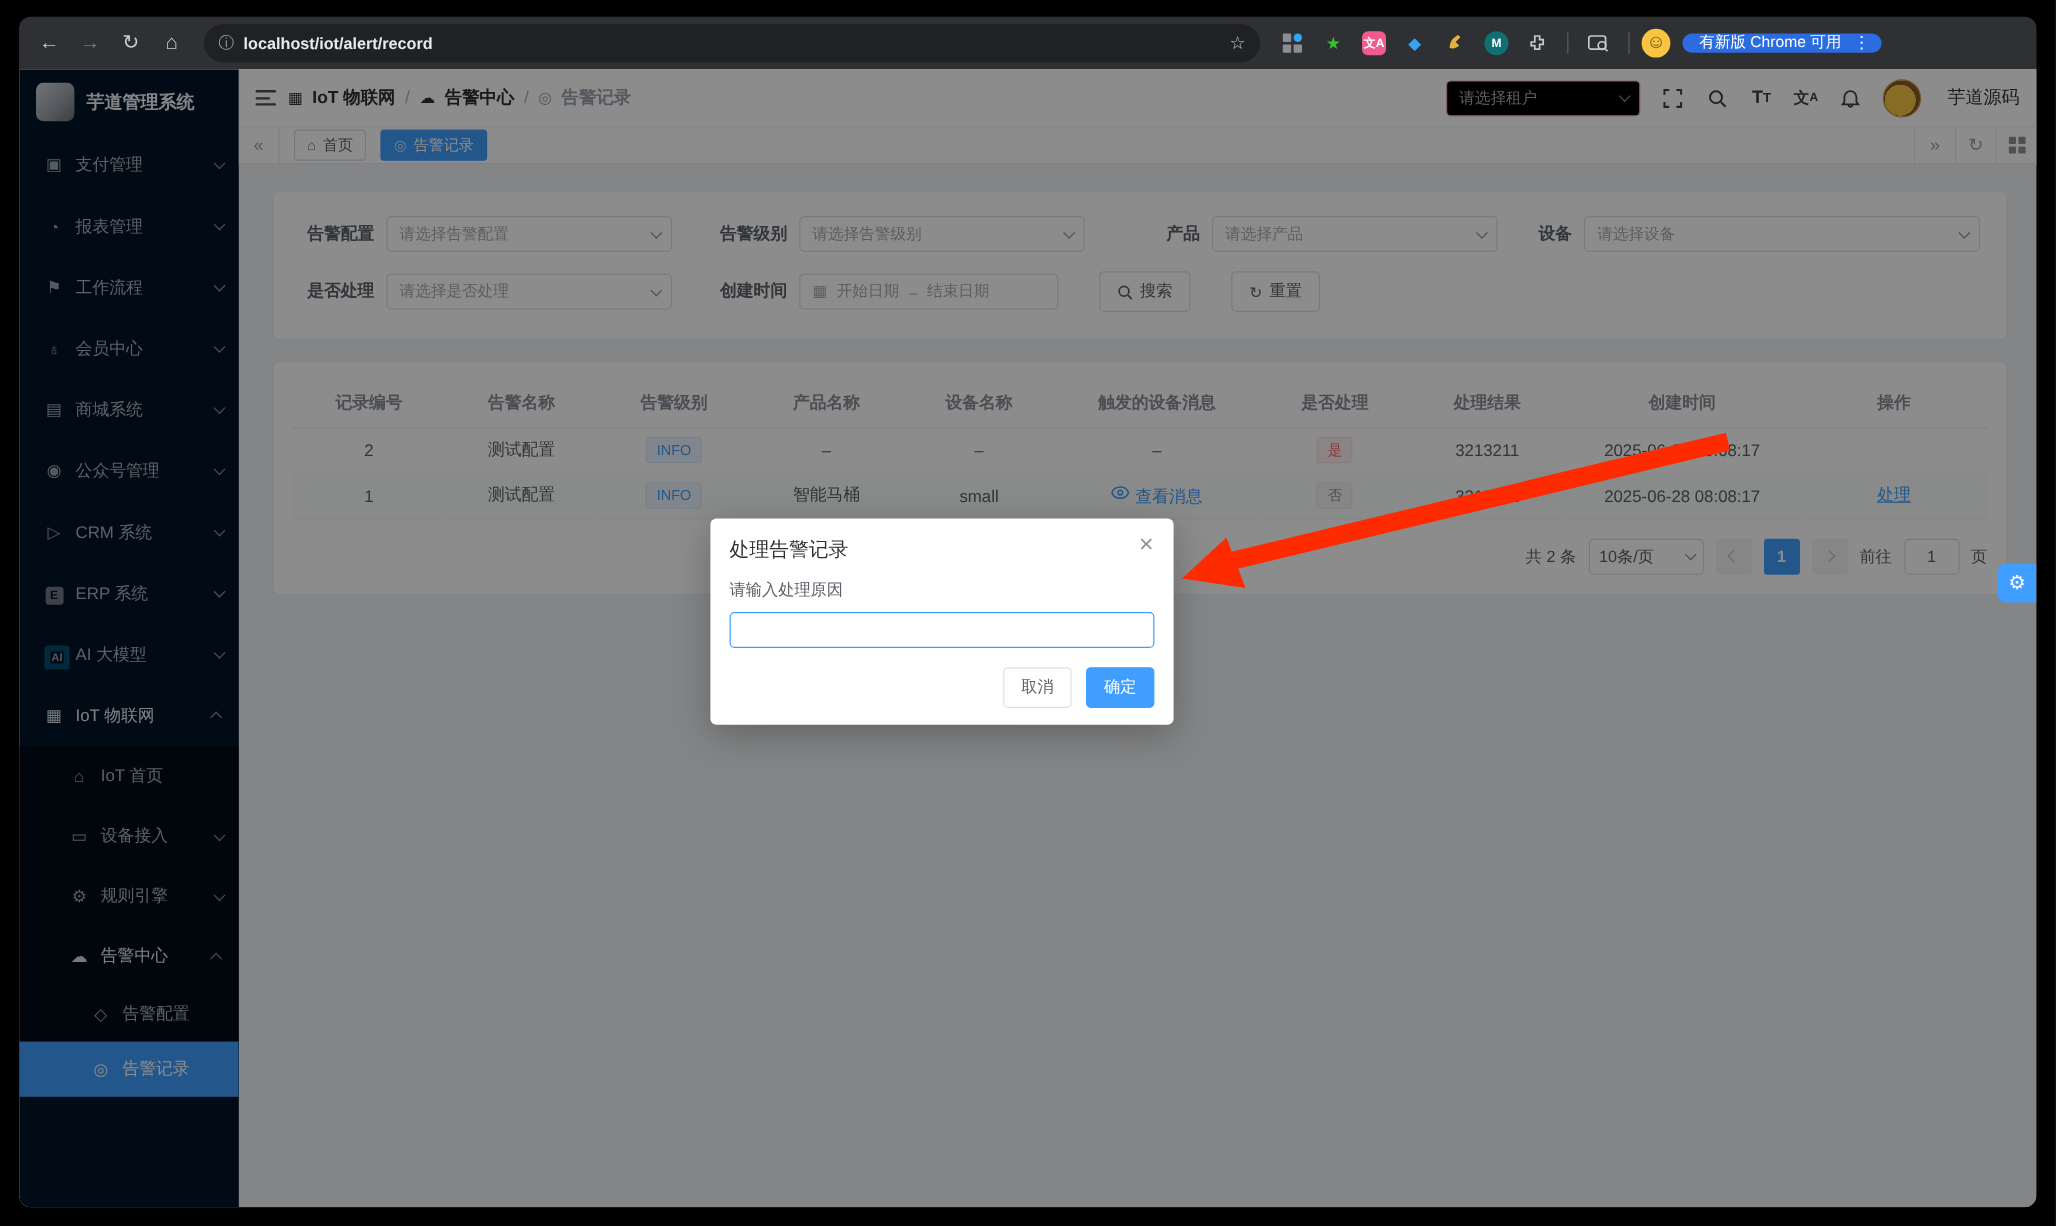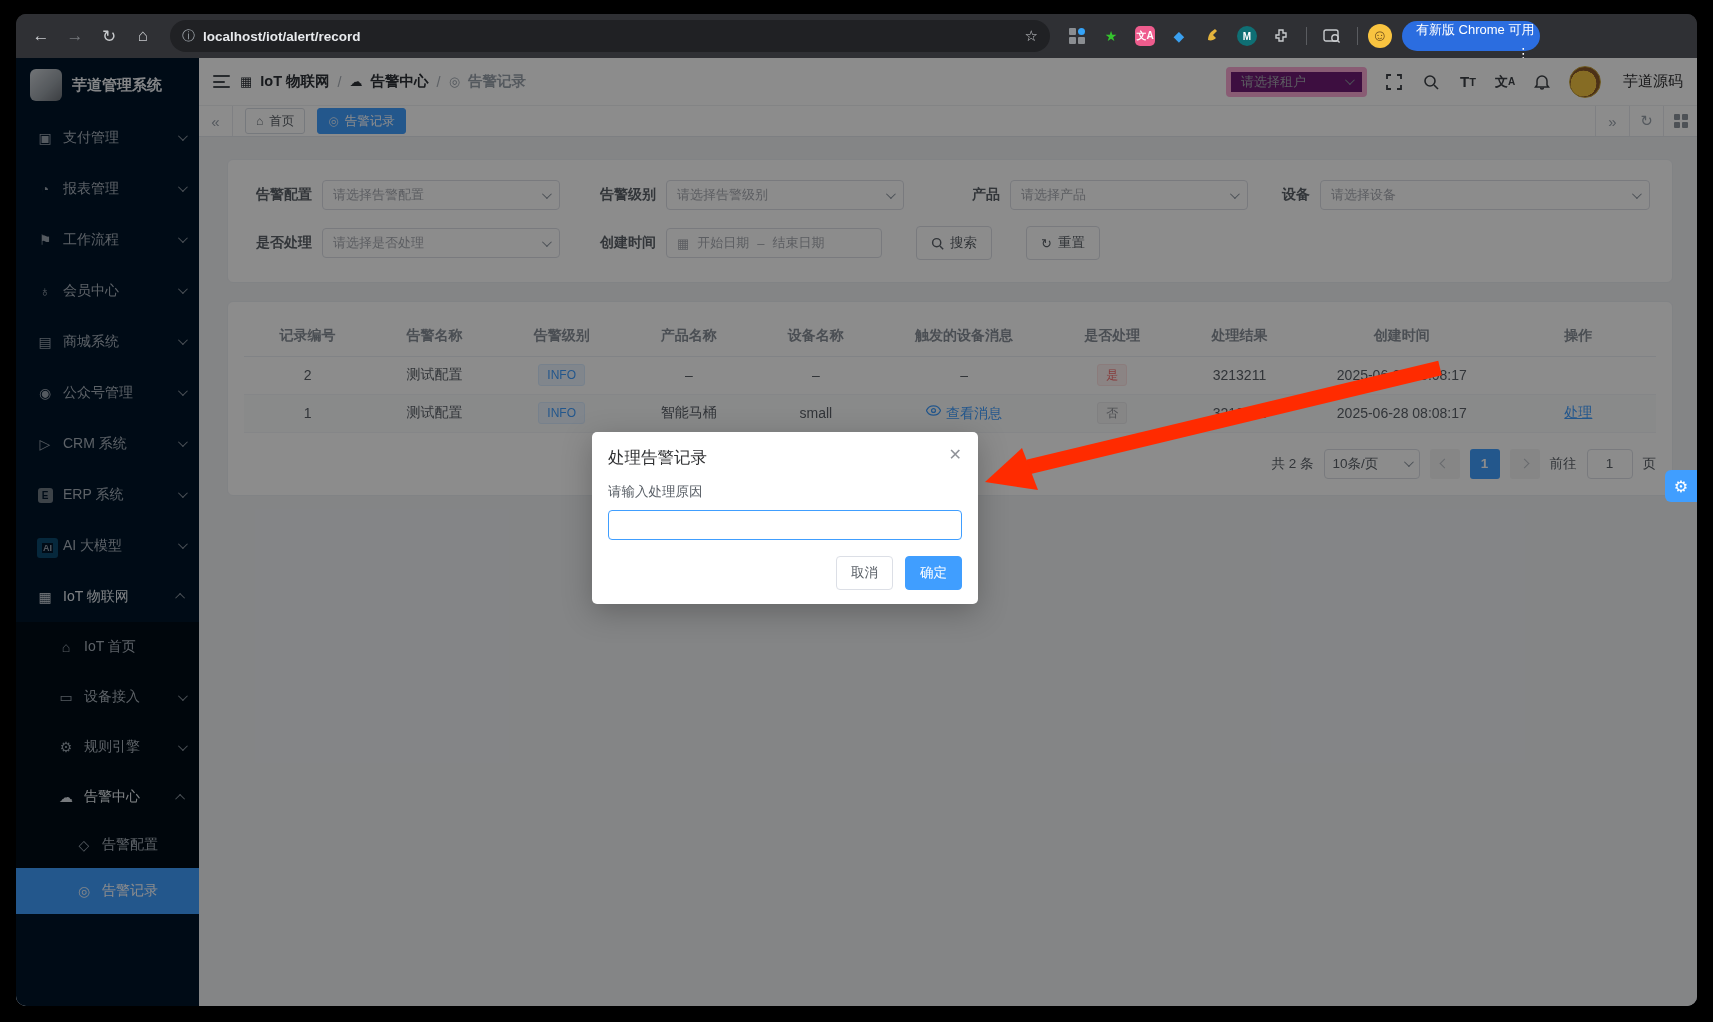--- a/index.html
+++ b/index.html
@@ -14,21 +14,21 @@
   .omni-info { color:#9aa0a6; font-size:13px; }
   .omni-url { color:#e8eaed; font-size:13.5px; font-weight:600; flex:1; }
   .omni-star { color:#c8cacd; font-size:15px; }
   .ext { width:26px; height:26px; display:flex; align-items:center; justify-content:center; font-size:14px; border-radius:6px; margin:0 2px; }
   .ext-grid { display:grid; grid-template-columns:7px 7px; grid-template-rows:7px 7px; gap:2px; }
   .ext-grid i { background:#8a8d91; border-radius:1px; }
   .ext-grid i.b { background:#35a3f7; border-radius:50%; }
   .ext-sq { width:20px; height:20px; border-radius:5px; color:#fff; font-size:10px; font-weight:700; display:flex; align-items:center; justify-content:center; }
   .tb-divider { width:1px; height:18px; background:#5a5c60; margin:0 6px; }
   .emoji-av { width:24px; height:24px; border-radius:50%; background:#f9c440; color:#6d4c1b; font-size:16px; display:flex; align-items:center; justify-content:center; }
-  .update-pill { height:30px; background:#2b6de0; border-radius:15px; color:#fff; font-size:13px; display:flex; align-items:flex-end; padding:0 6px 0 14px; gap:6px; margin-left:6px;flex-direction:column; }
+  .update-pill { height:16px; background:#2b6de0; border-radius:15px; color:#fff; font-size:13px; display:flex; align-items:flex-end; padding:0 6px 0 14px; gap:6px; margin-left:6px; }
   .update-pill .dots { font-size:14px; letter-spacing:0; padding:0 4px; }
 
   
   .app { position:relative; height:948px; background:#f0f2f5; display:flex; }
 
   
   .sidebar { width:183px; background:#001529; height:100%; flex:none; display:flex; flex-direction:column; overflow:hidden; }
   .logo-row { height:54px; display:flex; align-items:center; gap:10px; padding:0 14px; flex:none;text-align:right; }
   .logo-img { width:32px; height:32px; border-radius:6px; background:linear-gradient(135deg,#cfd4d9 0%,#9aa1a8 60%,#6c7177 100%); }
   .logo-title { color:#f0f3f6; font-size:15px; font-weight:700; white-space:nowrap; }
@@ -54,21 +54,21 @@
   .hdr { height:47px; background:#fff; display:flex; align-items:center; padding:0 14px; gap:10px; flex:none; }
   .hamb { display:flex; flex-direction:column; gap:3.5px; width:17px; }
   .hamb i { height:2px; background:#4a4f55; border-radius:1px; }
   .hamb i:nth-child(2){ width:12px; }
   .crumb { display:flex; align-items:center; gap:8px; font-size:14.5px; font-weight:700; color:#2c3036; }
   .crumb .sep { color:#aab0b8; font-weight:400; }
   .crumb .muted { color:#9aa2ac; }
   .crumb .cic { font-size:13px; color:#2c3036; }
   .crumb .cic.muted { color:#9aa2ac; }
   .hdr-right { margin-left:auto; display:flex; align-items:center; gap:17px; }
-  .tenant { width:141px; height:30px; border:5px solid #f9a8d4; border-radius:4px; display:flex; align-items:center; padding:0 10px; font-size:13px; color:#a8abb2; background:#701a75; }
+  .tenant { width:162px; height:30px; border:1px solid #f9a8d4; border-radius:4px; display:flex; align-items:center; padding:0 10px; font-size:13px; color:#a8abb2; background:#000000; }
   .tenant .cv { margin-left:auto; }
   .hic { color:#3c4046; display:flex; align-items:center; justify-content:center; width:20px; height:20px; font-size:15px; font-weight:600; }
   .user { display:flex; align-items:center; gap:8px; }
   .user-av { width:32px; height:32px; border-radius:50%; background:radial-gradient(circle at 45% 55%, #f4c542 0 55%, #8a5a2b 56% 100%); border:1px solid #caa53a; }
   .user-name { font-size:15px; color:#303133;margin-left:14px; }
 
   
   .tabbar { height:32px; background:#fff; border-top:1px solid #eef0f3; border-bottom:1px solid #e4e7ed; display:flex; align-items:center; flex:none; }
   .tb-arrow { width:34px; height:100%; display:flex; align-items:center; justify-content:center; color:#9aa2ac; font-size:15px; border-right:1px solid #e8eaee; }
   .tb-arrow.right { border-right:none; border-left:1px solid #e8eaee; }

